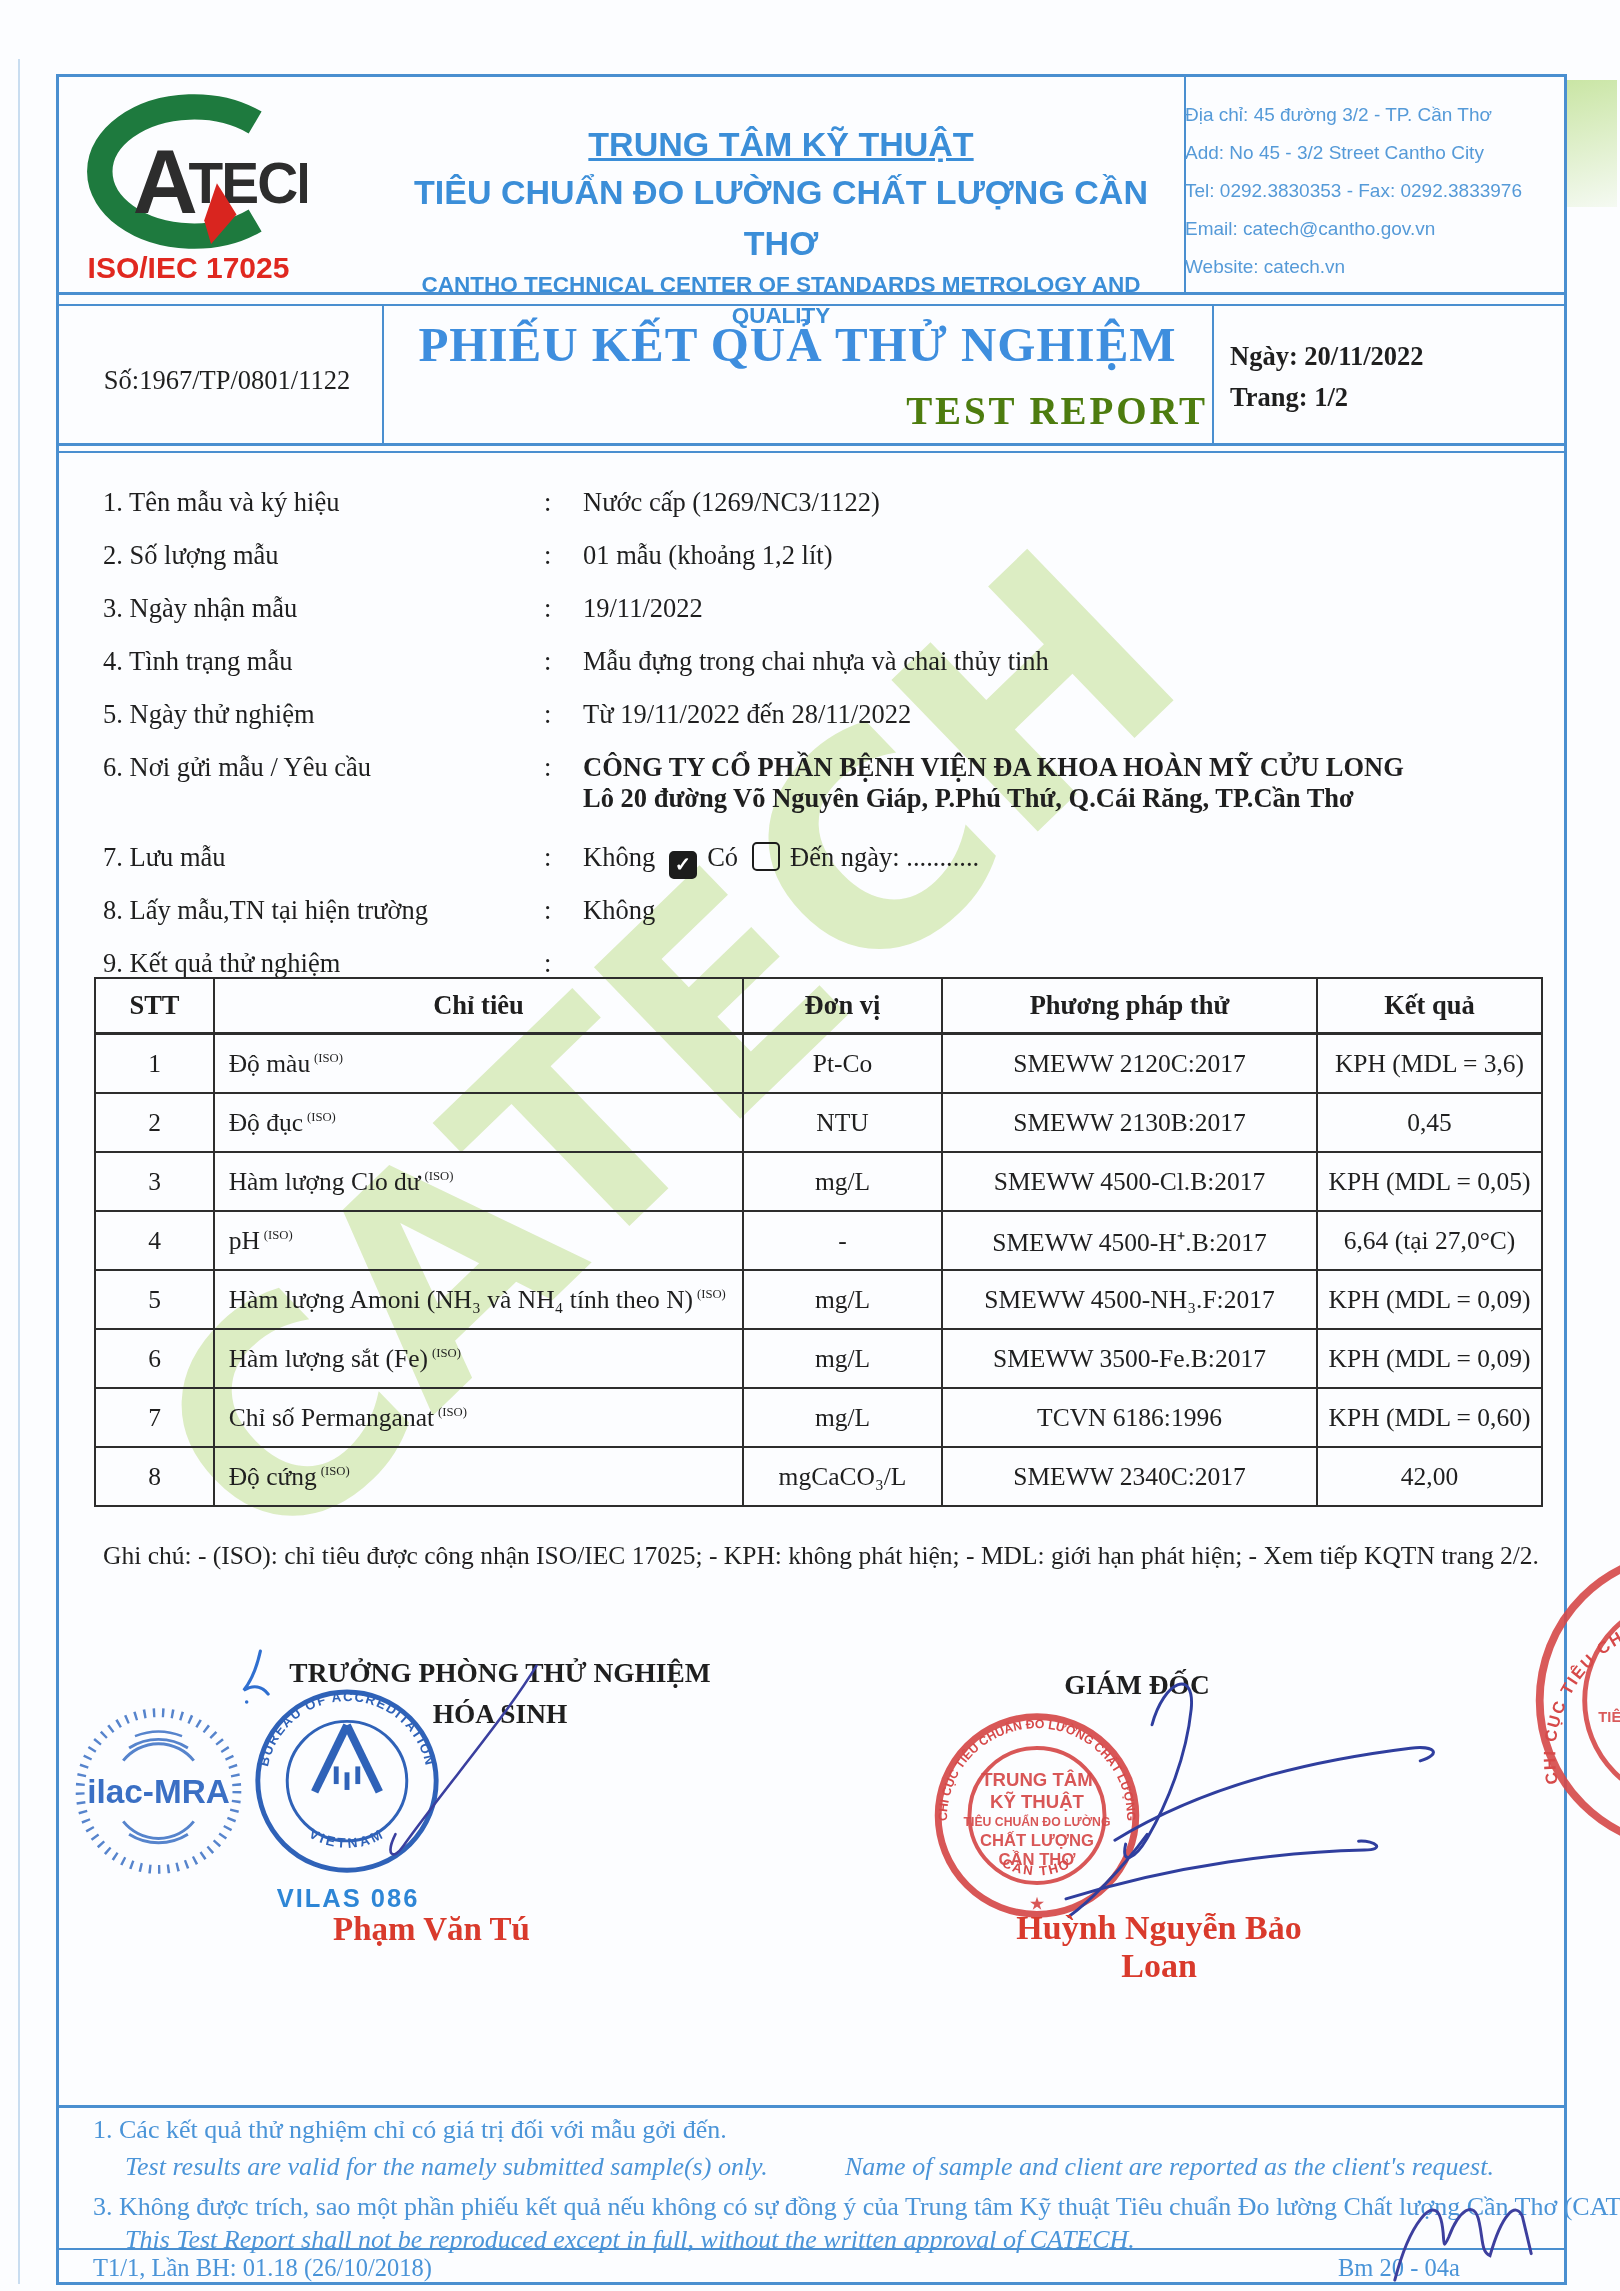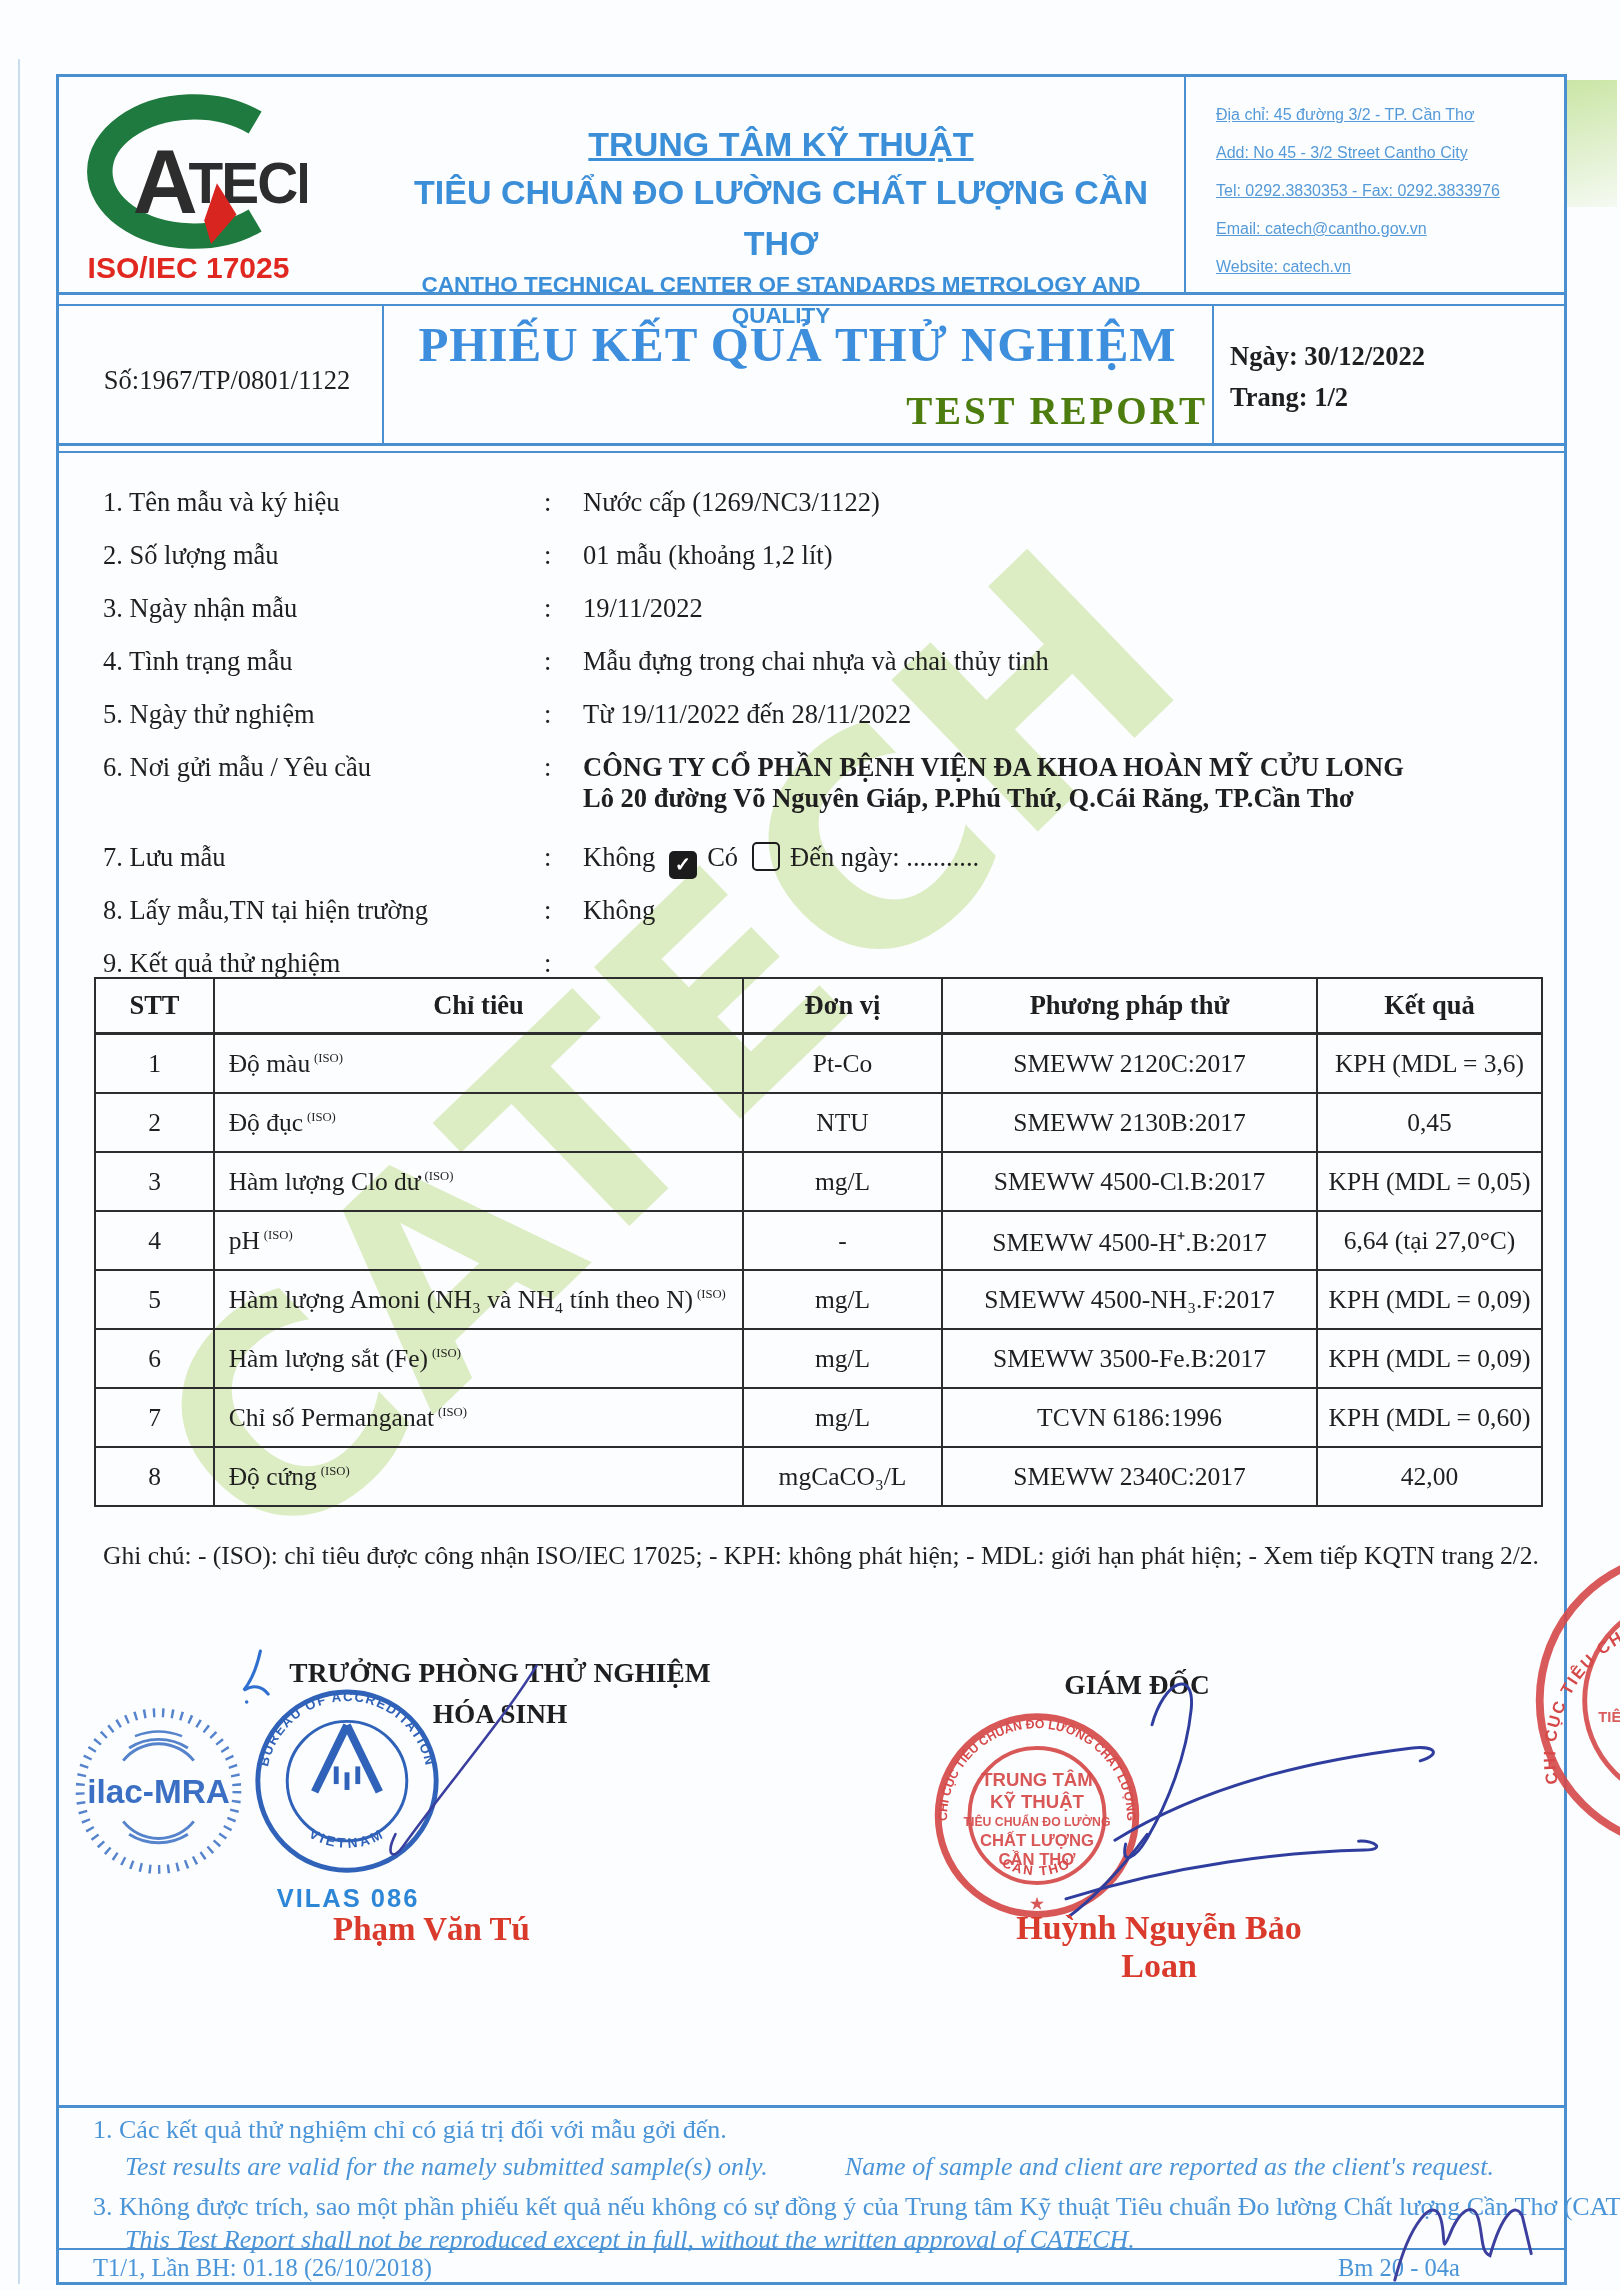--- a/index.html
+++ b/index.html
@@ -17,22 +17,22 @@
     background:linear-gradient(165deg,rgba(160,210,90,.55),rgba(160,210,90,.08));z-index:0;}
 
   
   .iso-label{position:absolute;left:71px;top:251px;width:235px;text-align:center;
     font-family:"Liberation Sans",sans-serif;font-weight:bold;font-size:30px;color:#e02820;}
   .org{position:absolute;left:384px;top:122px;width:794px;text-align:center;
     font-family:"Liberation Sans",sans-serif;font-weight:bold;color:#3b8ed8;}
   .org .l1{font-size:34px;line-height:45px;text-decoration:underline;}
   .org .l2{font-size:34px;line-height:51px;}
   .org .l3{font-size:22.5px;line-height:31px;}
-  .contact{position:absolute;left:1216px;top:96px;width:349px;
-    font-family:"Liberation Sans",sans-serif;font-size:16px;line-height:38px;color:#559ad8;white-space:nowrap;text-decoration:underline;}
+  .contact{position:absolute;left:1185px;top:96px;width:349px;
+    font-family:"Liberation Sans",sans-serif;font-size:19px;line-height:38px;color:#559ad8;white-space:nowrap;}
 
   
   .doc-number{position:absolute;left:80px;top:365px;width:294px;text-align:center;font-size:26.5px;}
   .title-vi{position:absolute;left:387px;top:316px;width:821px;text-align:center;
     font-weight:bold;font-size:49px;color:#3e8ede;letter-spacing:1px;}
   .title-en{position:absolute;left:387px;top:388px;width:821px;text-align:right;
     font-weight:bold;font-size:39px;color:#4d7c0f;letter-spacing:2.9px;}
   .tb-date{position:absolute;left:1230px;top:341px;font-weight:bold;font-size:26.5px;}
   .tb-page{position:absolute;left:1230px;top:382px;font-weight:bold;font-size:26.5px;}
 
@@ -118,21 +118,21 @@
     <div>Địa chỉ: 45 đường 3/2 - TP. Cần Thơ</div>
     <div>Add: No 45  - 3/2 Street Cantho City</div>
     <div>Tel: 0292.3830353 - Fax: 0292.3833976</div>
     <div>Email:  catech@cantho.gov.vn</div>
     <div>Website: catech.vn</div>
   </div>
 
   <div class="doc-number">Số:1967/TP/0801/1122</div>
   <div class="title-vi">PHIẾU KẾT QUẢ THỬ NGHIỆM</div>
   <div class="title-en">TEST REPORT</div>
-  <div class="tb-date">Ngày: 30/12/2022</div>
+  <div class="tb-date">Ngày: 20/11/2022</div>
   <div class="tb-page">Trang: 1/2</div>
 
   <div class="info">
     <div class="info-row">
       <div class="i-label">1. Tên mẫu và ký hiệu</div>
       <div class="i-colon">:</div>
       <div class="i-value">Nước cấp (1269/NC3/1122)</div>
     </div>
     <div class="info-row">
       <div class="i-label">2. Số lượng mẫu</div>

